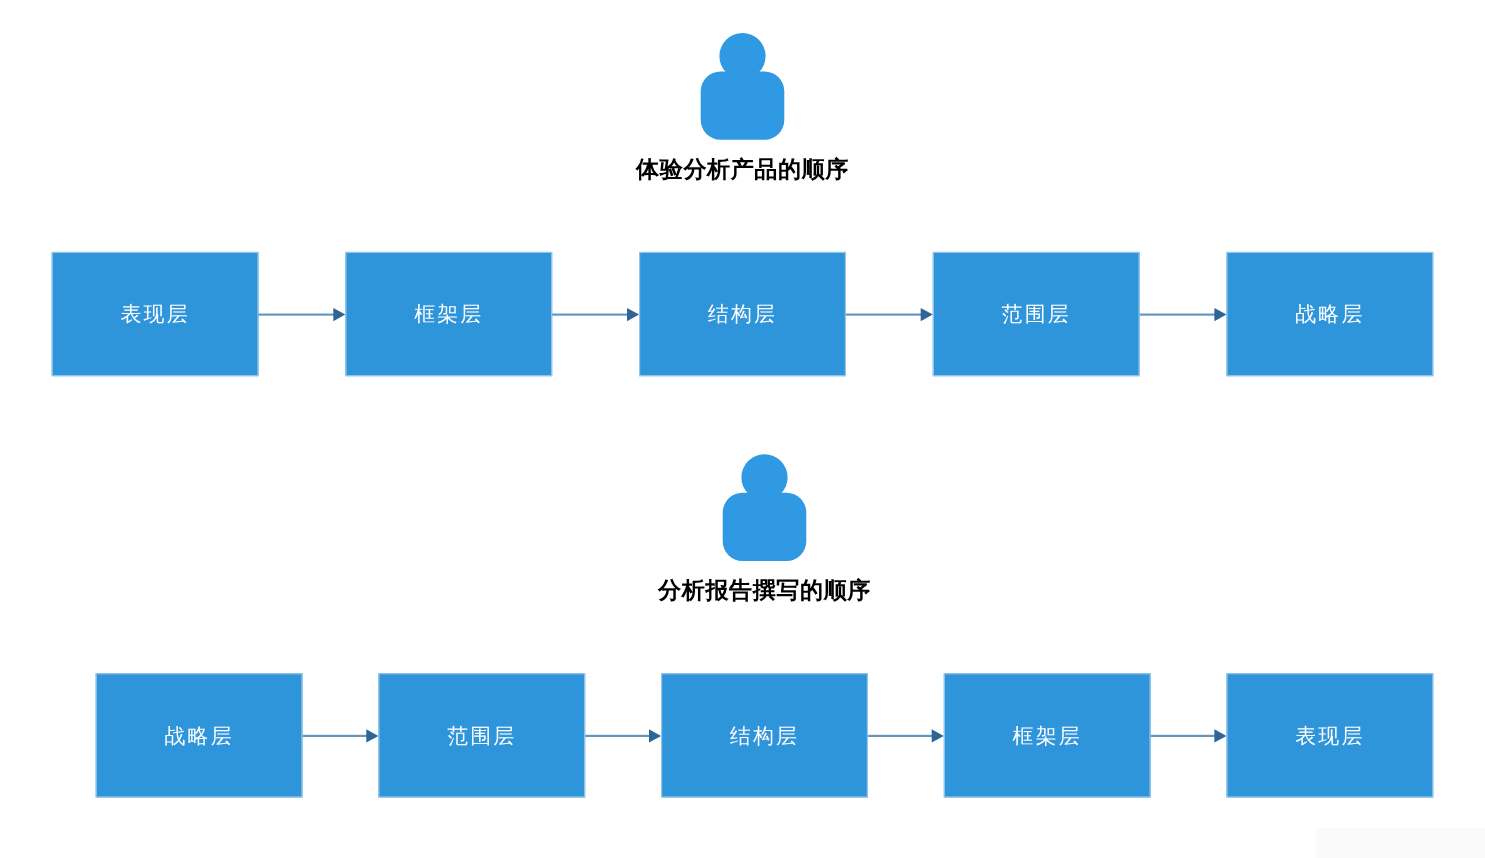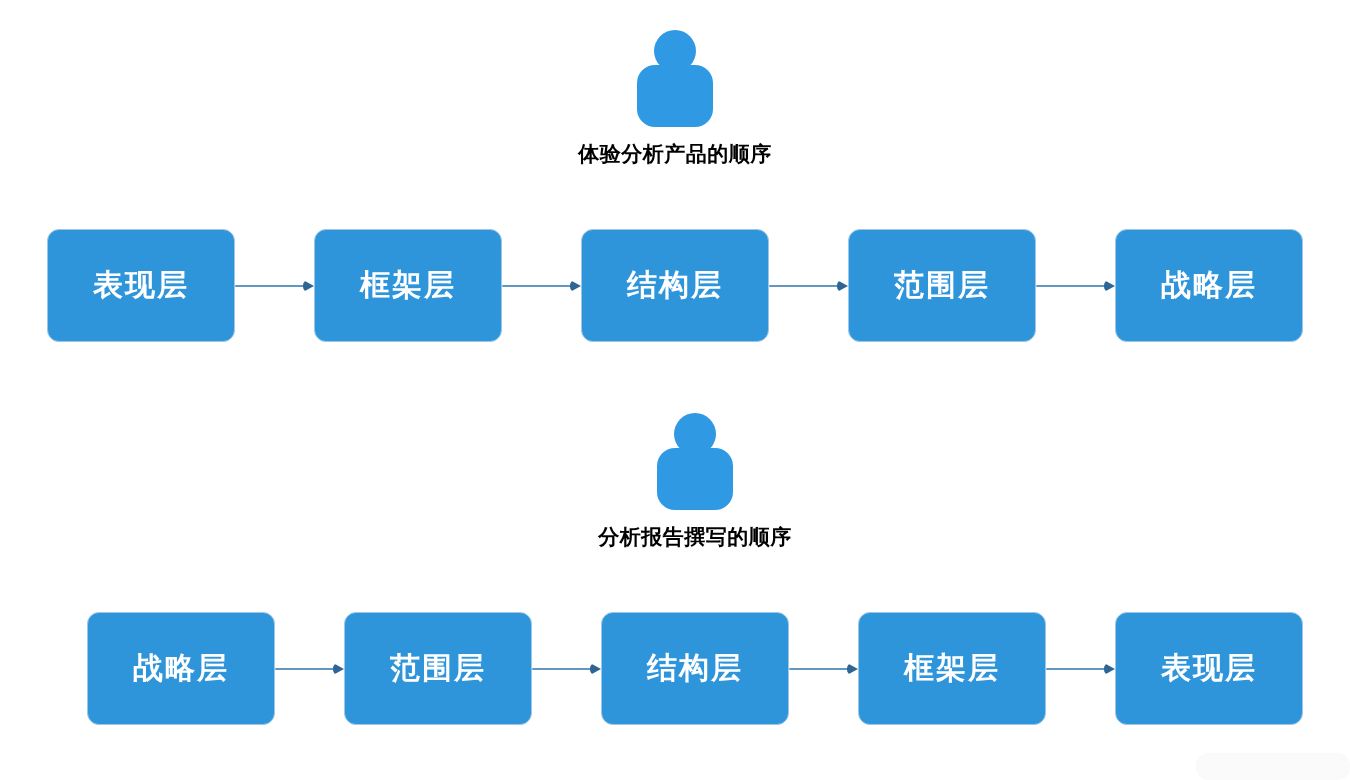--- a/index.html
+++ b/index.html
@@ -1,15 +1,15 @@
 <!DOCTYPE html>
 <html style="--background: #FFFFFF; --node-fill: #2F95DB; --node-border: #9DC7E8; --node-text: #FFFFFF; --arrow-line: #6497C0; --arrow-head: #2E6595; --icon-fill: #2F99E3; --title-text: #000000; --watermark-patch: #FAFAFA;"><head>
 <meta charset="utf-8">
 <style>
-  * { margin: 0; padding: 0; box-sizing: border-box; border-radius: 12px; }
+  * { margin: 0; padding: 0; box-sizing: border-box; }
   html, body { background: #ffffff; }
   #canvas {
     position: relative;
     width: 1350px;
     height: 780px;
     background: var(--background, #ffffff);
     overflow: hidden;
     font-family: "Liberation Sans", sans-serif;
   }
   .flow-section { position: absolute; left: 0; width: 100%; }
@@ -44,22 +44,22 @@
     height: 113px;
     flex: 0 0 188px;
     display: flex;
     align-items: center;
     justify-content: center;
     background: var(--node-fill, #2F95DB);
     border: 1px solid var(--node-border, #9DC7E8);
   }
   .node-label {
     color: var(--node-text, #ffffff);
-    font-size: 30px;
-    font-weight: bold;
+    font-size: 19px;
+    font-weight: normal;
     letter-spacing: 2px;
   }
   .flow-arrow { flex: 1 1 auto; display: flex; align-items: center; height: 14px; }
   .arrow-line { flex: 1; height: 2px; background: var(--arrow-line, #6497C0); }
   .arrow-head {
     width: 0; height: 0;
     border-top: 6px solid transparent;
     border-bottom: 6px solid transparent;
     border-left: 11px solid var(--arrow-head, #2E6595);
     margin-left: -1px;

